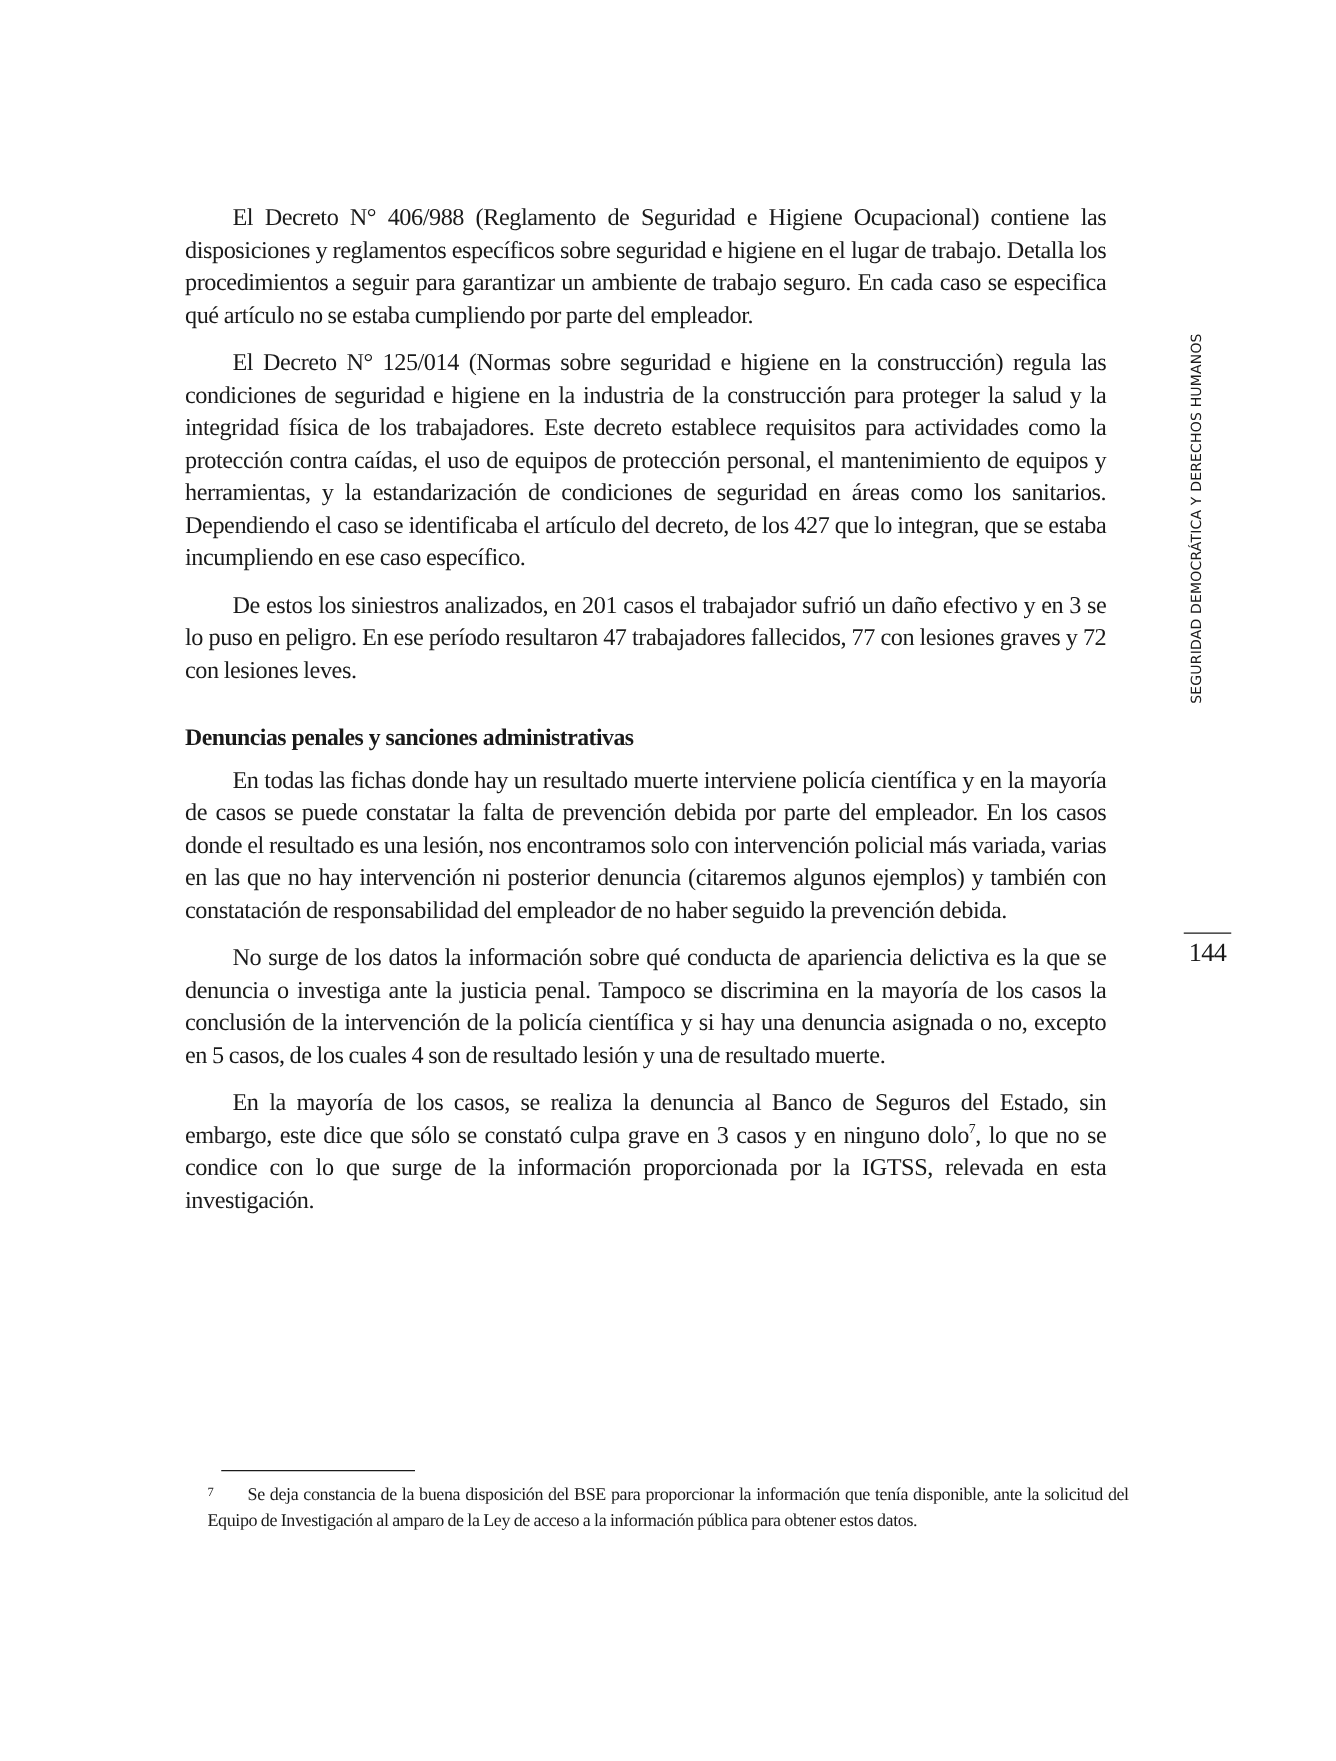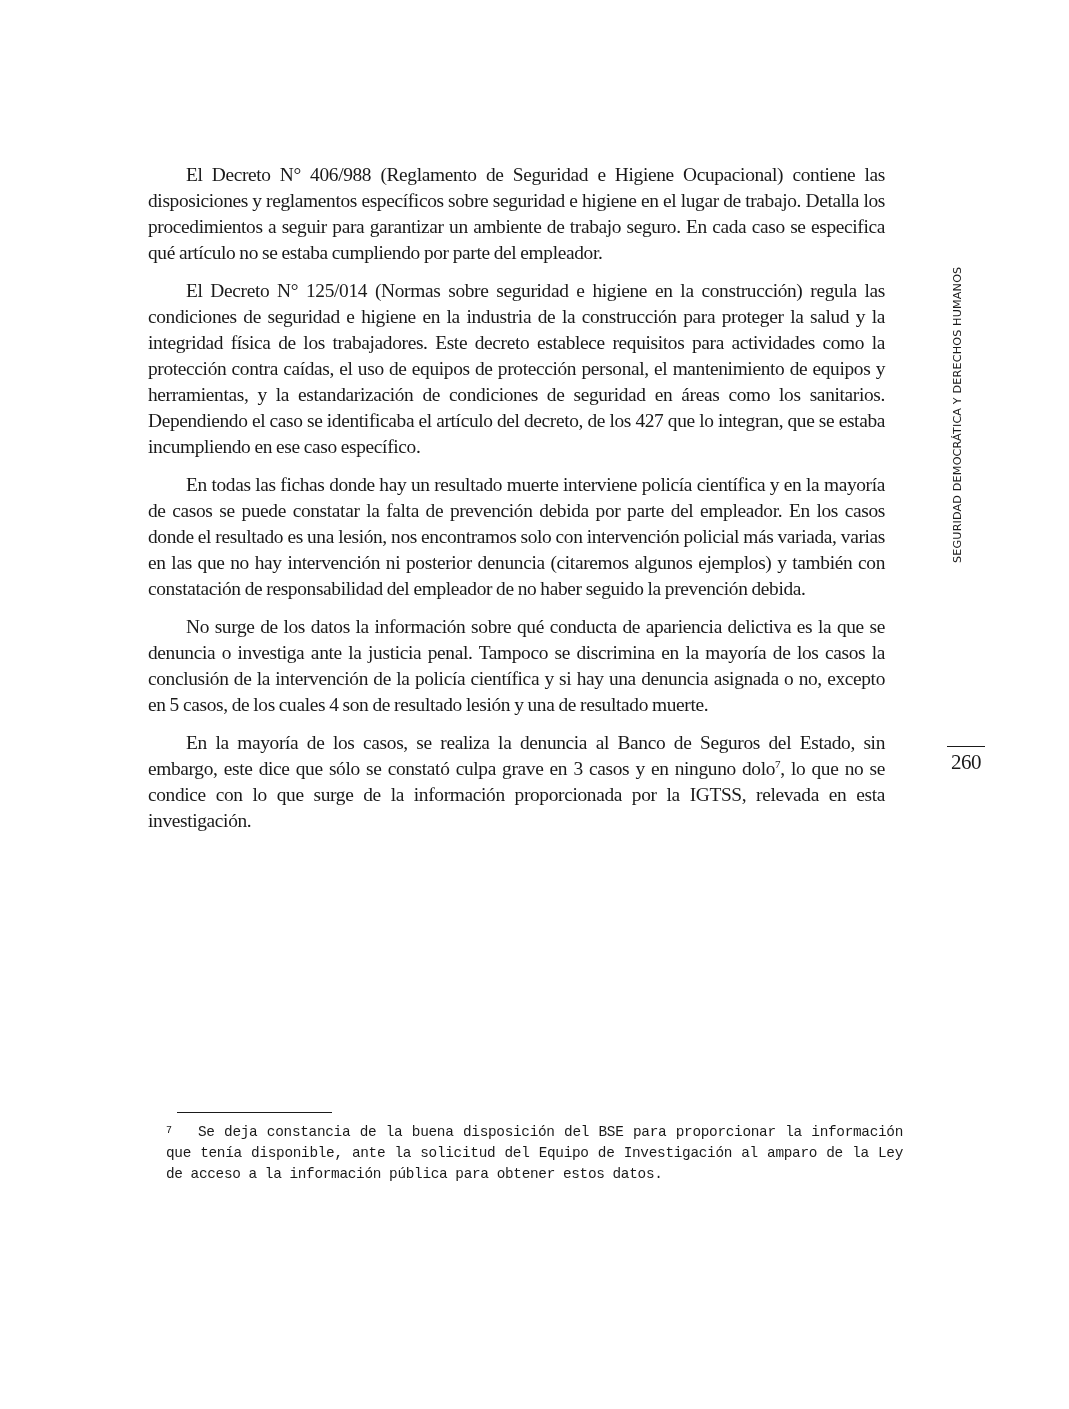--- a/index.html
+++ b/index.html
@@ -41,23 +41,22 @@
     .h1 { margin-top: 28px; }
     .h2 { margin-top: 28px; }
     sup {
       font-size: 11px;
       line-height: 0;
       vertical-align: super;
     }
     .footnote-area {
       position: absolute;
       left: 166px;
-      top: 1112px;
+      top: 1176px;
       width: 737px;
-      font-family: Liberation Mono, monospace;
     }
     .footnote-rule {
       width: 155px;
       height: 1px;
       background: #1a1a1a;
       margin-left: 11px;
       margin-bottom: 9px;
     }
     .footnote {
       font-size: 14.4px;
@@ -109,29 +108,31 @@
       letter-spacing: -0.5px;
     }
   </style>
 </head>
 <body>
 
 <div class="main">
   <p class="para">El Decreto N° 406/988 (Reglamento de Seguridad e Higiene Ocupacional) contiene las disposiciones y reglamentos específicos sobre seguridad e higiene en el lugar de trabajo. Detalla los procedimientos a seguir para garantizar un ambiente de trabajo seguro. En cada caso se especifica qué artículo no se estaba cumpliendo por parte del empleador.</p>
   <p class="para">El Decreto N° 125/014 (Normas sobre seguridad e higiene en la construcción) regula las condiciones de seguridad e higiene en la industria de la construcción para proteger la salud y la integridad física de los trabajadores. Este decreto establece requisitos para activi­dades como la protección contra caídas, el uso de equipos de protección personal, el man­tenimiento de equipos y herramientas, y la estandarización de condiciones de seguridad en áreas como los sanitarios. Dependiendo el caso se identificaba el artículo del decreto, de los 427 que lo integran, que se estaba incumpliendo en ese caso específico.</p>
 
+  <p class="para">De estos los siniestros analizados, en 201 casos el trabajador sufrió un daño efectivo y en 3 se lo puso en peligro. En ese período resultaron 47 trabajadores fallecidos, 77 con lesiones graves y 72 con lesiones leves.</p>
 
+  <h3 class="heading h2">Denuncias penales y sanciones administrativas</h3>
   <p class="para">En todas las fichas donde hay un resultado muerte interviene policía científica y en la mayoría de casos se puede constatar la falta de prevención debida por parte del empleador. En los casos donde el resultado es una lesión, nos encontramos solo con intervención po­licial más variada, varias en las que no hay intervención ni posterior denuncia (citaremos algunos ejemplos) y también con constatación de responsabilidad del empleador de no haber seguido la prevención debida.</p>
   <p class="para">No surge de los datos la información sobre qué conducta de apariencia delictiva es la que se denuncia o investiga ante la justicia penal. Tampoco se discrimina en la mayoría de los casos la conclusión de la intervención de la policía científica y si hay una denuncia asignada o no, excepto en 5 casos, de los cuales 4 son de resultado lesión y una de resultado muerte.</p>
   <p class="para"><span>En la mayoría de los casos, se realiza la denuncia al Banco de Seguros del Estado, sin embargo, este dice que sólo se constató culpa grave en 3 casos y en ninguno dolo</span><sup>7</sup><span>, lo que no se condice con lo que surge de la información proporcionada por la IGTSS, relevada en esta investigación.</span></p>
 </div>
 
 <div class="footnote-area">
   <div class="footnote-rule"></div>
   <p class="footnote"><span class="fn-num">7</span><span>Se deja constancia de la buena disposición del BSE para proporcionar la información que tenía disponible, ante la solicitud del Equipo de Investigación al amparo de la Ley de acceso a la información pública para obte­ner estos datos.</span></p>
 </div>
 
 <div class="running-head">SEGURIDAD DEMOCRÁTICA Y DERECHOS HUMANOS</div>
 
 <div class="page-number-box">
   <div class="page-rule"></div>
-  <div class="page-number">260</div>
+  <div class="page-number">144</div>
 </div>
 
 </body></html>

